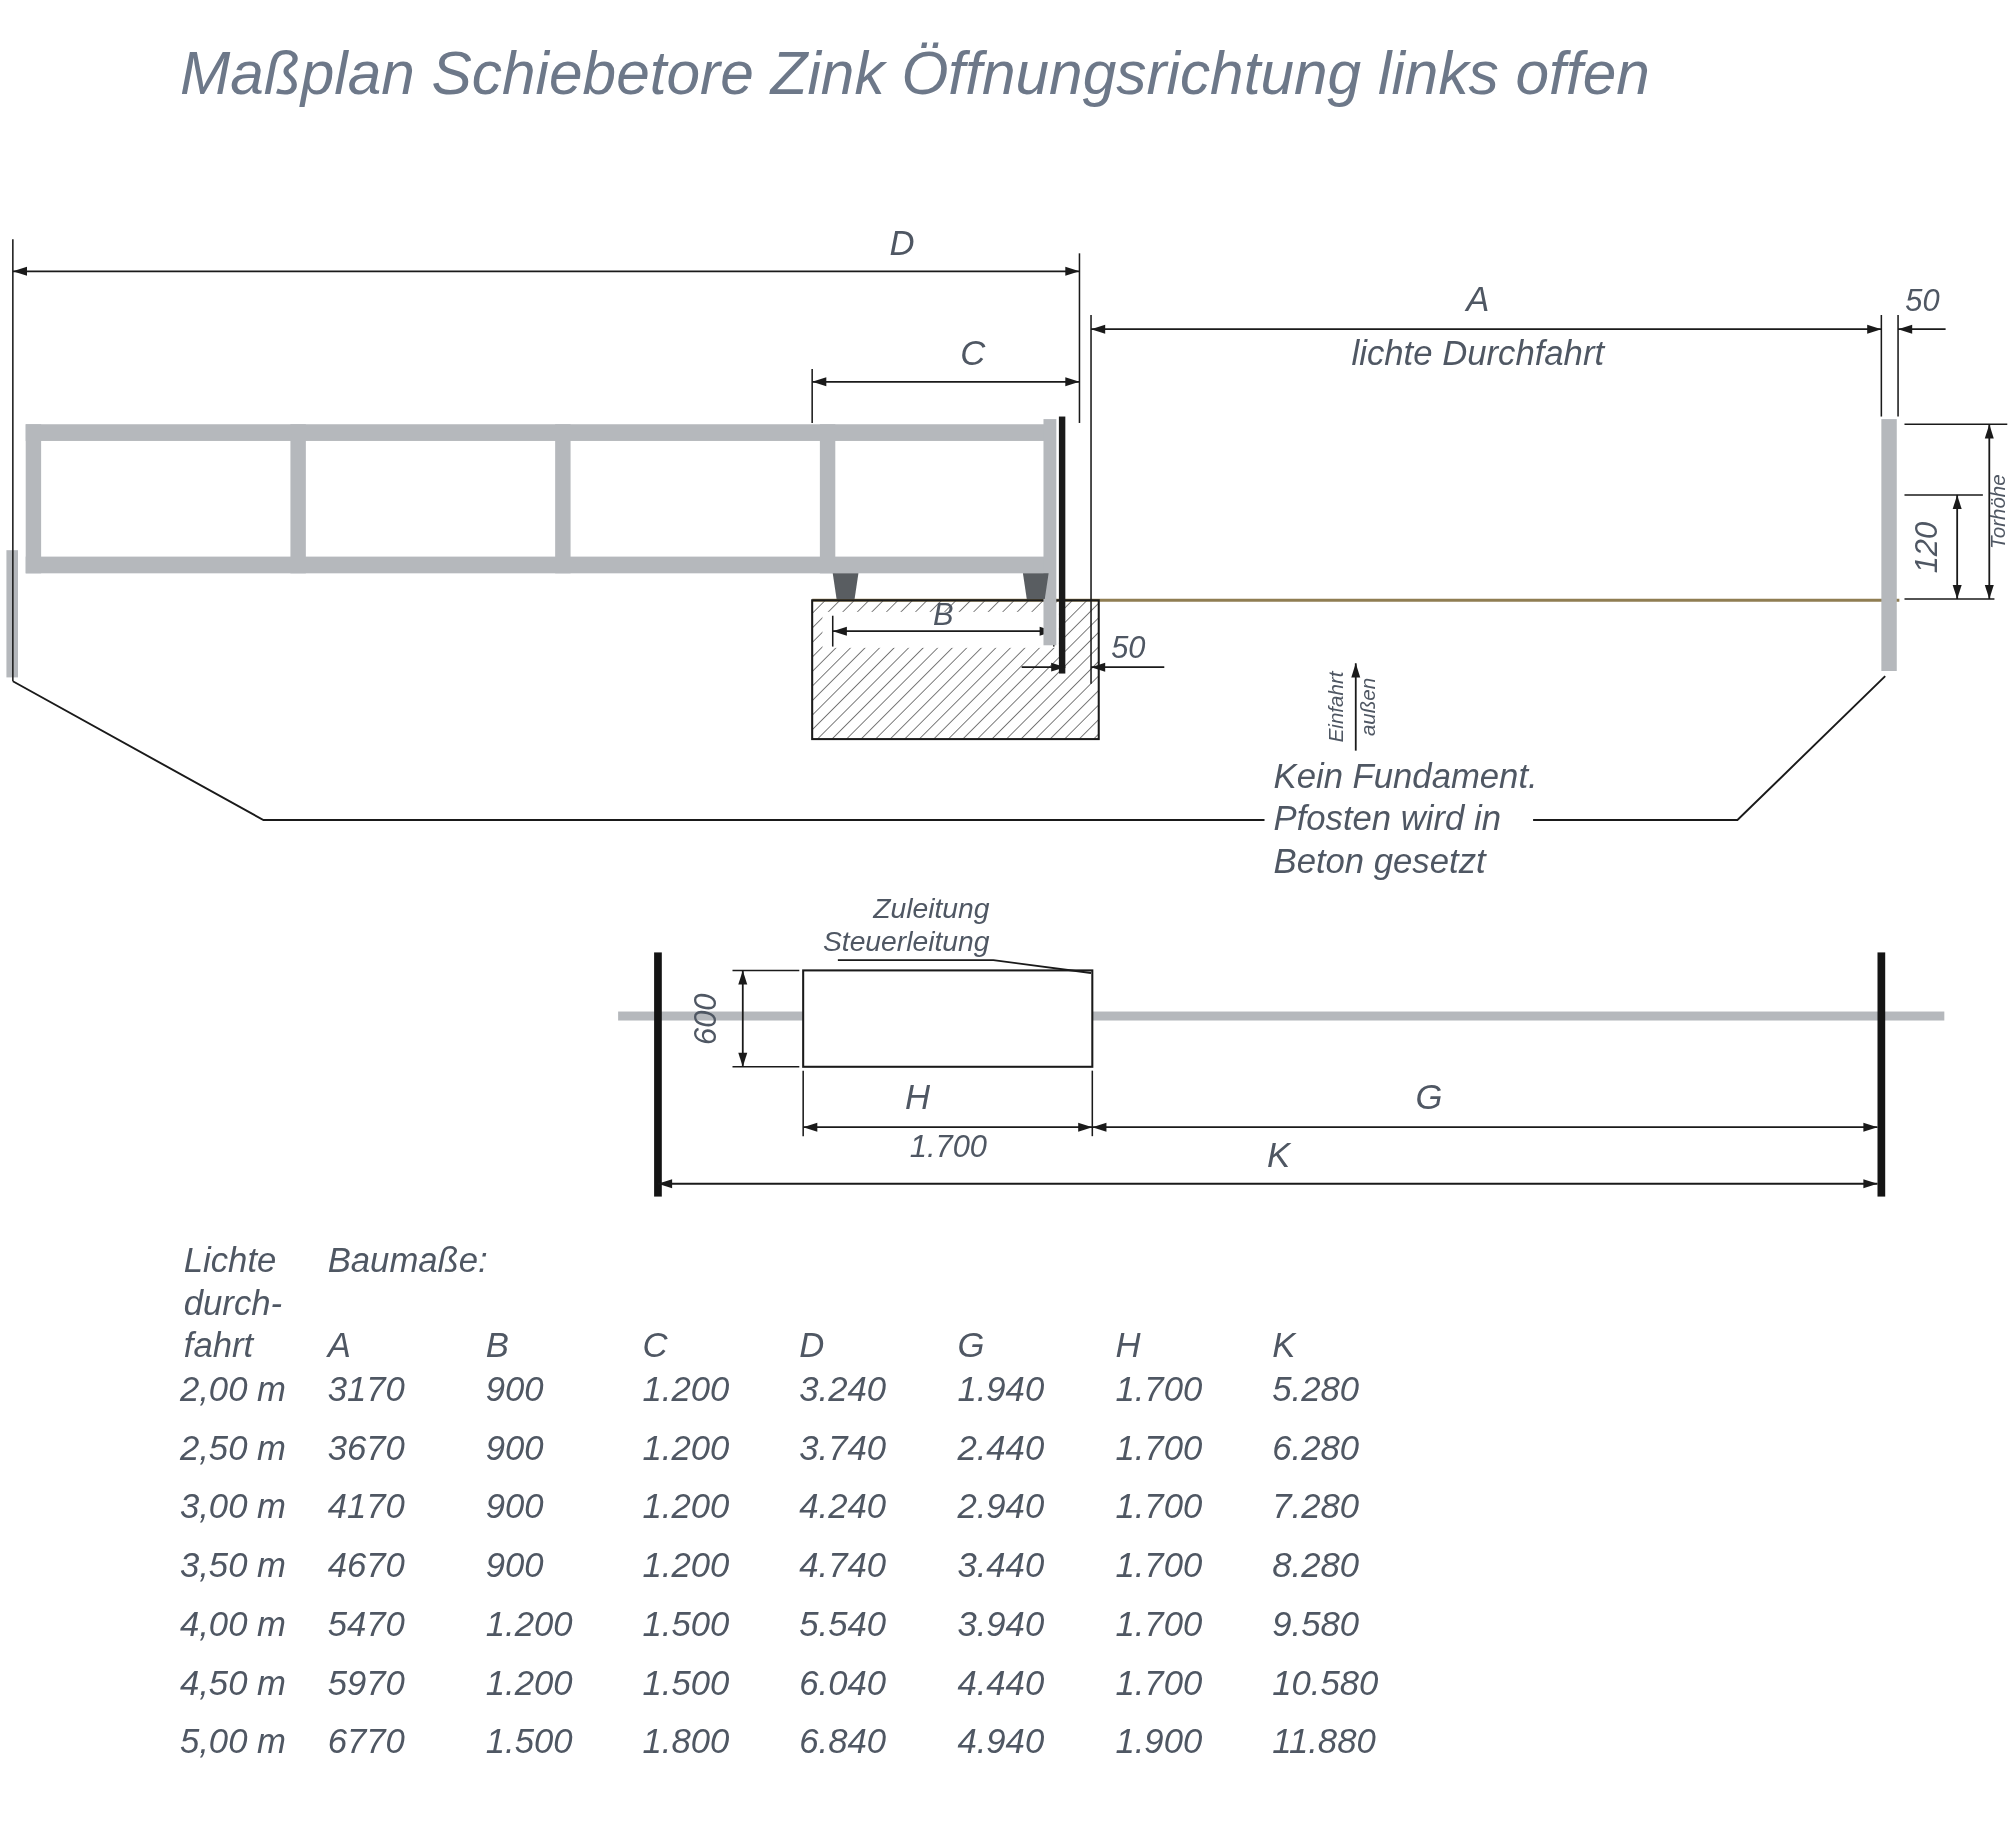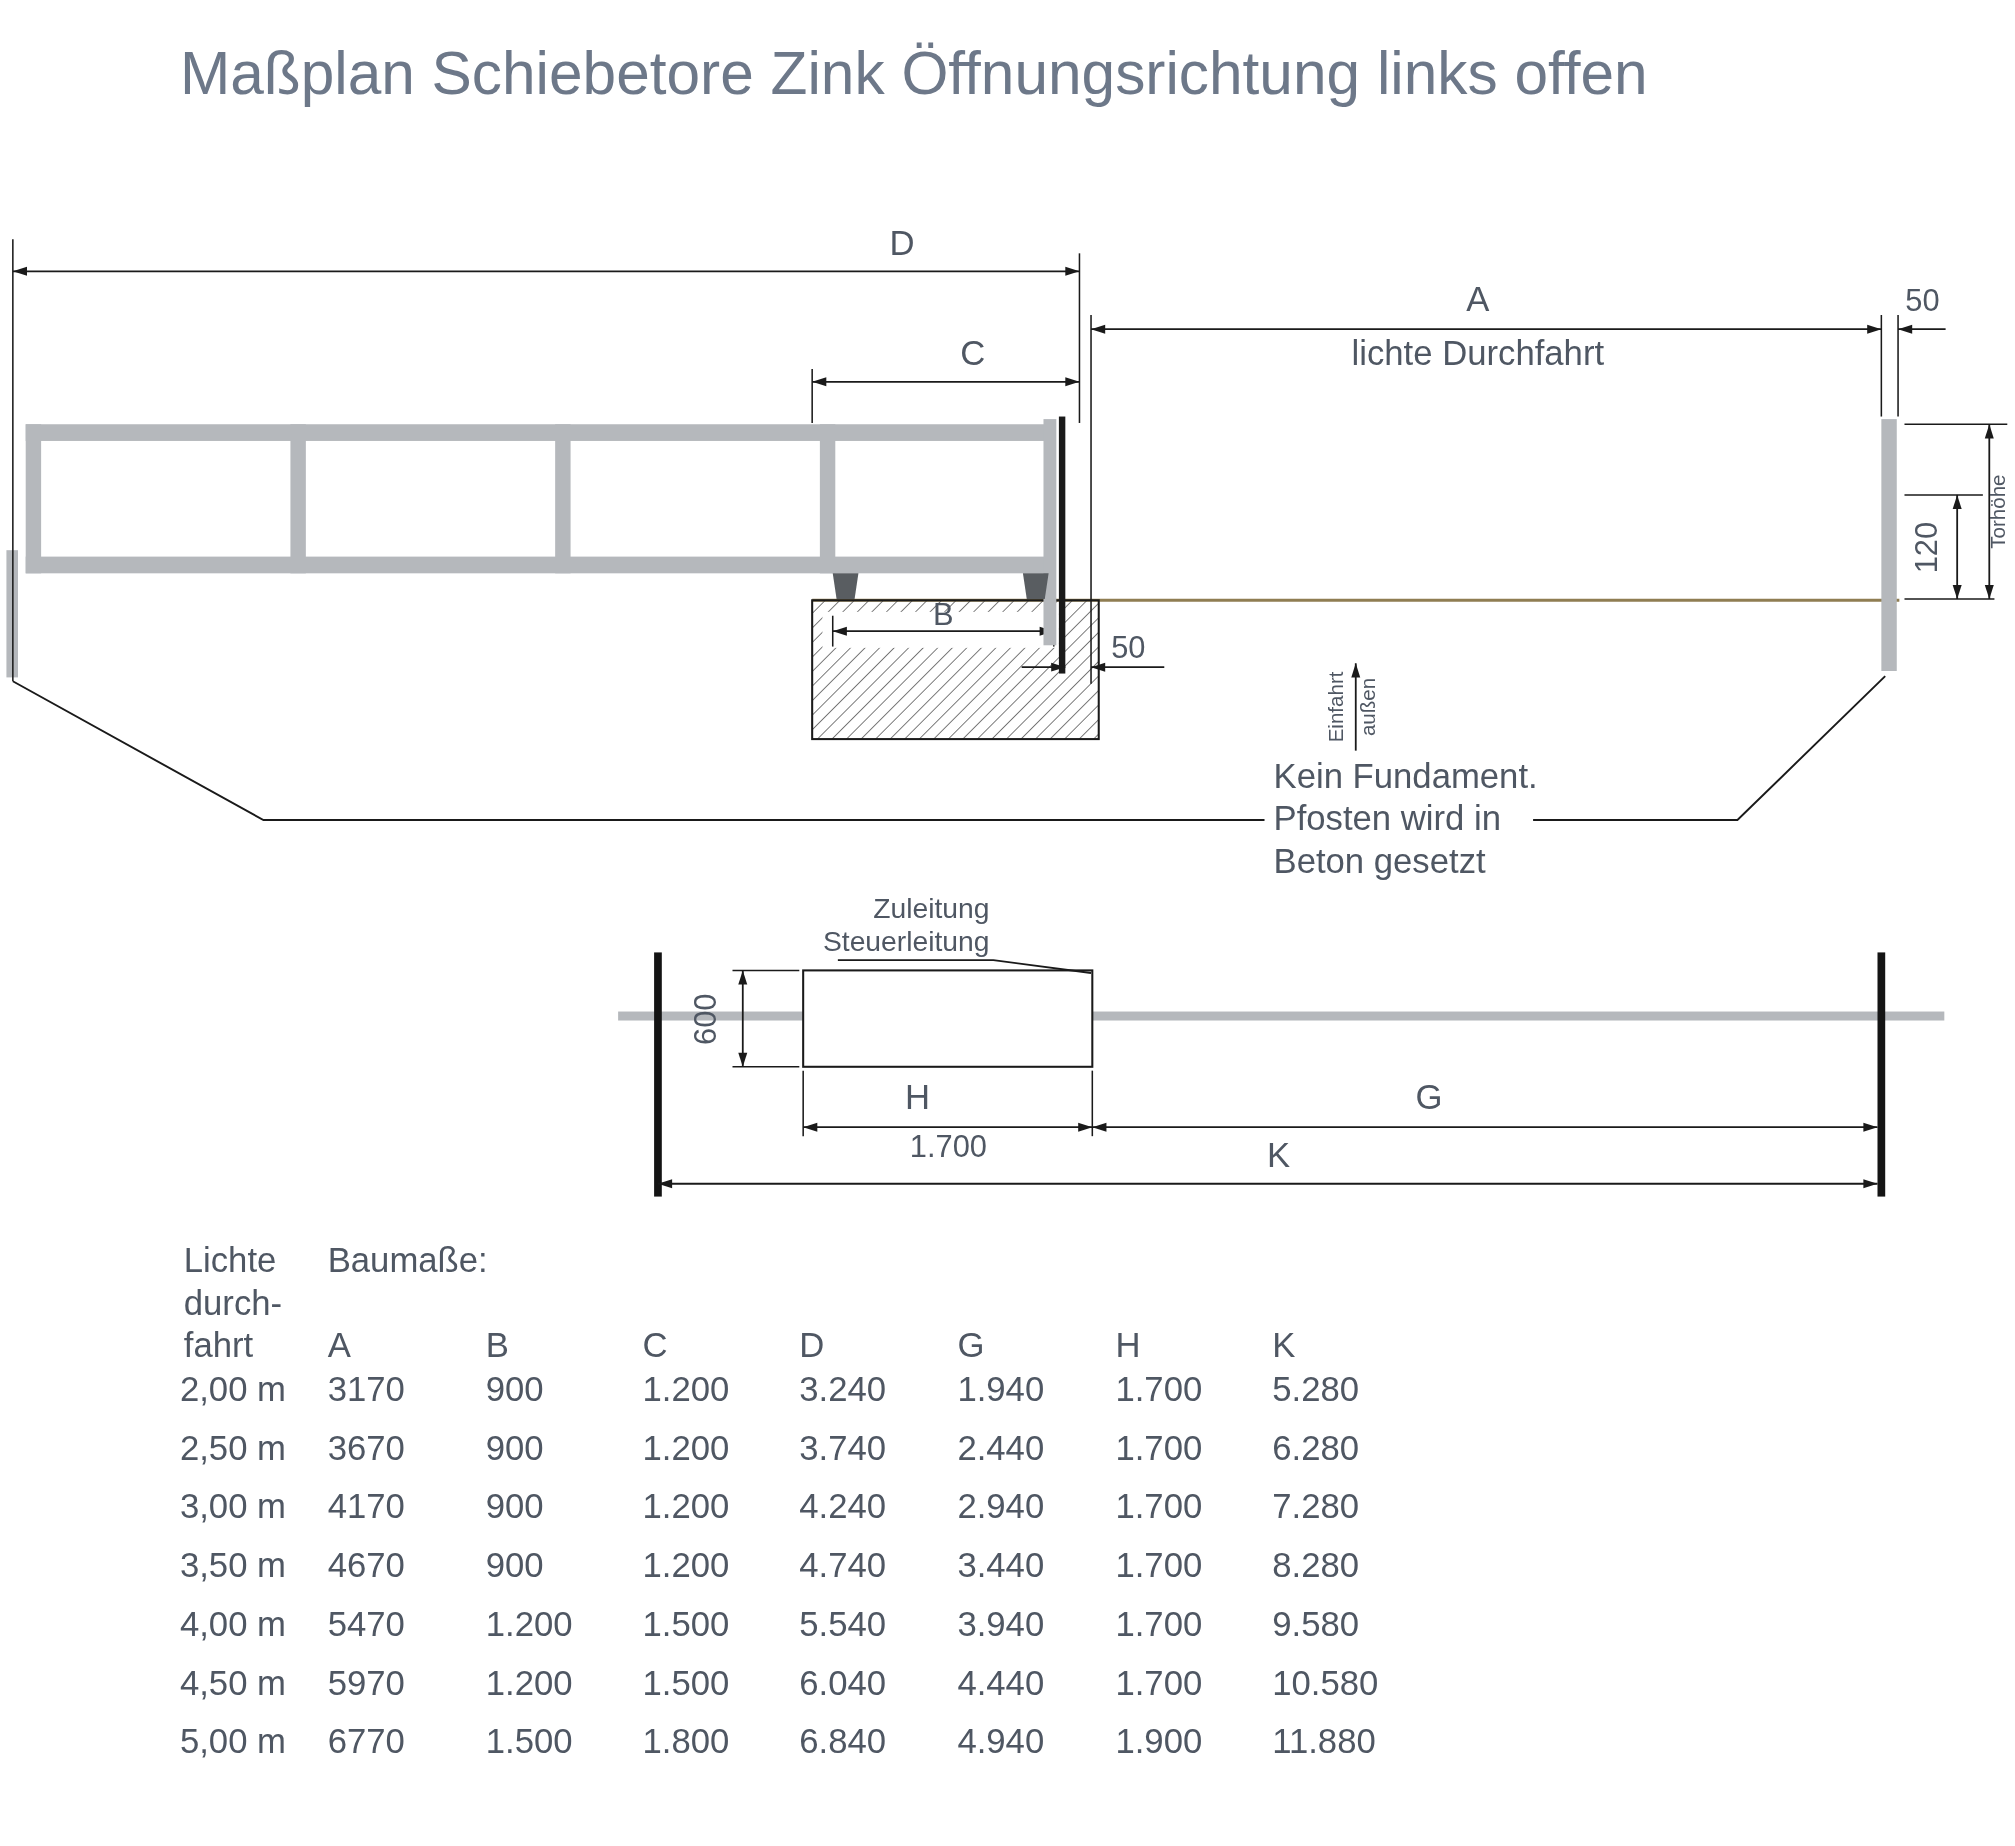--- a/index.html
+++ b/index.html
@@ -1,16 +1,16 @@
 <!DOCTYPE html>
 <html style="font-size:11.4px"><head>
 <meta charset="utf-8">
 <style>
   html,body{margin:0;padding:0;background:#ffffff;}
-  .stage{width:2015px;height:1847px;background:#ffffff;overflow:hidden;}
+  .stage{width:2015px;height:1847px;background:#ffffff;overflow:hidden;font-style:italic;}
   svg{display:block;}
   text{font-family:"Liberation Sans", sans-serif;fill:#4f5763;}
   .title{font-size:47px;fill:#6d7889;}
   .lbl{font-size:27px;}
   .sm{font-size:24px;}
   .md{font-size:22px;}
   .xs{font-size:16px;}
   .tbl{font-size:27px;}
   .mid{text-anchor:middle;}
   .end{text-anchor:end;}

